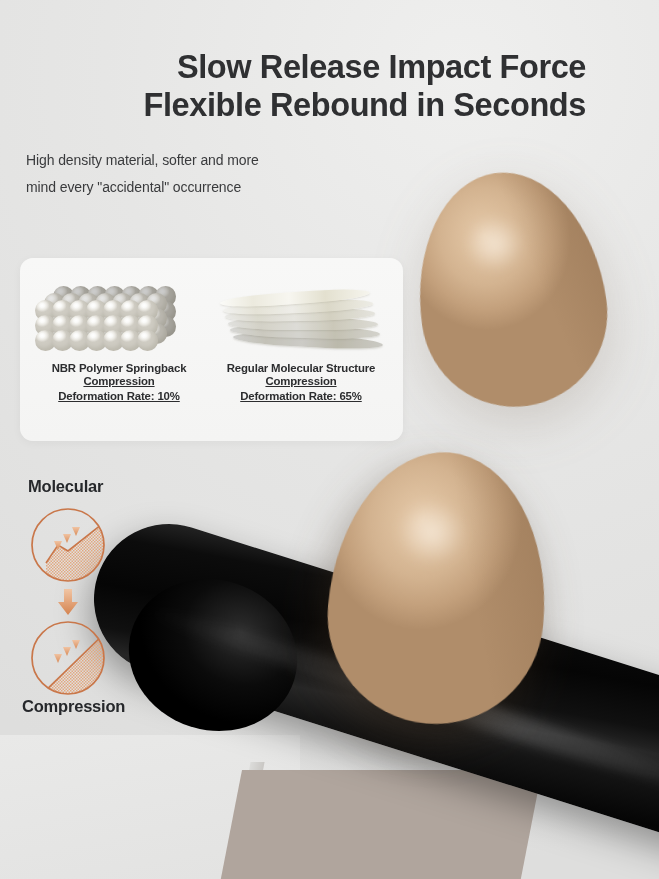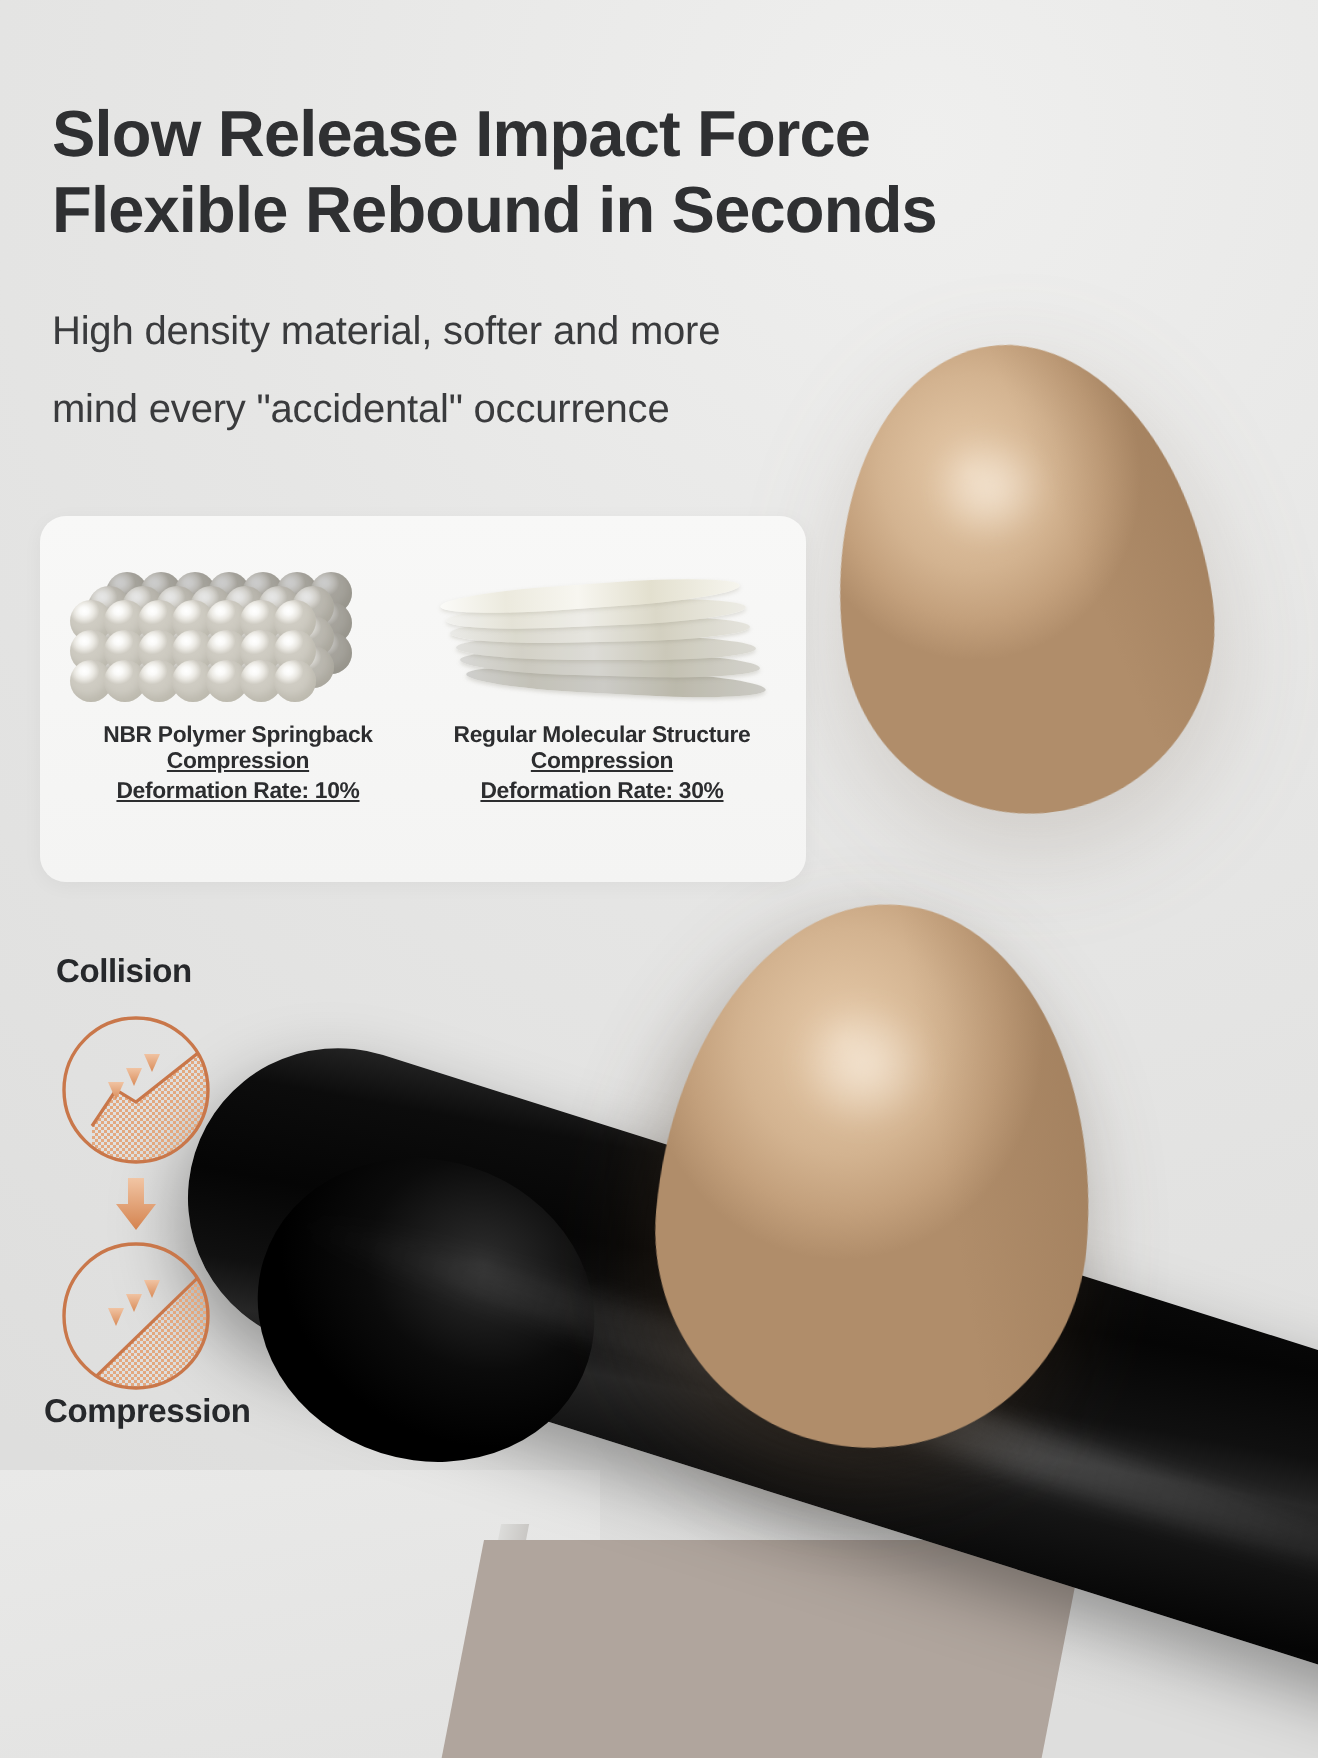--- a/index.html
+++ b/index.html
@@ -133,26 +133,26 @@
 
   .headline {
     position:absolute; left:26px; top:48px;
     width:560px;
     font-size:32.5px;
     font-weight:bold;
     line-height:1.18;
     letter-spacing:-.4px;
     color:#2f3032;
   }
-  .headline span { display:block; }
+  .headline span { display:block;text-align:right; }
 
   .lede {
     position:absolute; left:26px; top:147px;
     width:400px;
-    font-size:20px;
+    font-size:14px;
     line-height:1.95;
     color:#3a3b3d;
     letter-spacing:-.1px;
   }
   .lede span { display:block; }
 
   
   .compare-card {
     position:absolute;
     left:20px; top:258px;
@@ -344,26 +344,26 @@
             <div class="sheet" style="top: 8.5px; left: -3.5px; transform: rotate(-2.6deg); filter: brightness(0.965); z-index: 5;"></div>
             <div class="sheet" style="top: 17px; left: -1px; transform: rotate(-1.2deg); filter: brightness(0.93); z-index: 4;"></div>
             <div class="sheet" style="top: 25.5px; left: 1.5px; transform: rotate(0.2deg); filter: brightness(0.895); z-index: 3;"></div>
             <div class="sheet" style="top: 34px; left: 4px; transform: rotate(1.6deg); filter: brightness(0.86); z-index: 2;"></div>
             <div class="sheet" style="top: 42.5px; left: 6.5px; transform: rotate(3deg); filter: brightness(0.825); z-index: 1;"></div>
           </div>
       </div>
       <div class="fig-title">Regular Molecular Structure</div>
       <div class="fig-sub">
         <span>Compression</span><br>
-        <span>Deformation Rate: 30%</span>
+        <span>Deformation Rate: 65%</span>
       </div>
     </div>
   </div>
 
-  <div class="cs-label" id="collision-label">Collision</div>
+  <div class="cs-label" id="collision-label">Molecular</div>
 
   <svg id="collision-icon" viewBox="0 0 80 80">
     <defs>
       <pattern id="hatchA" width="3" height="3" patternUnits="userSpaceOnUse">
         <rect width="3" height="3" fill="none"></rect>
         <rect width="1.5" height="1.5" fill="#e3a87f"></rect>
         <rect x="1.5" y="1.5" width="1.5" height="1.5" fill="#e3a87f"></rect>
       </pattern>
       <clipPath id="clipA">
           <circle cx="40" cy="40" r="36"></circle>

